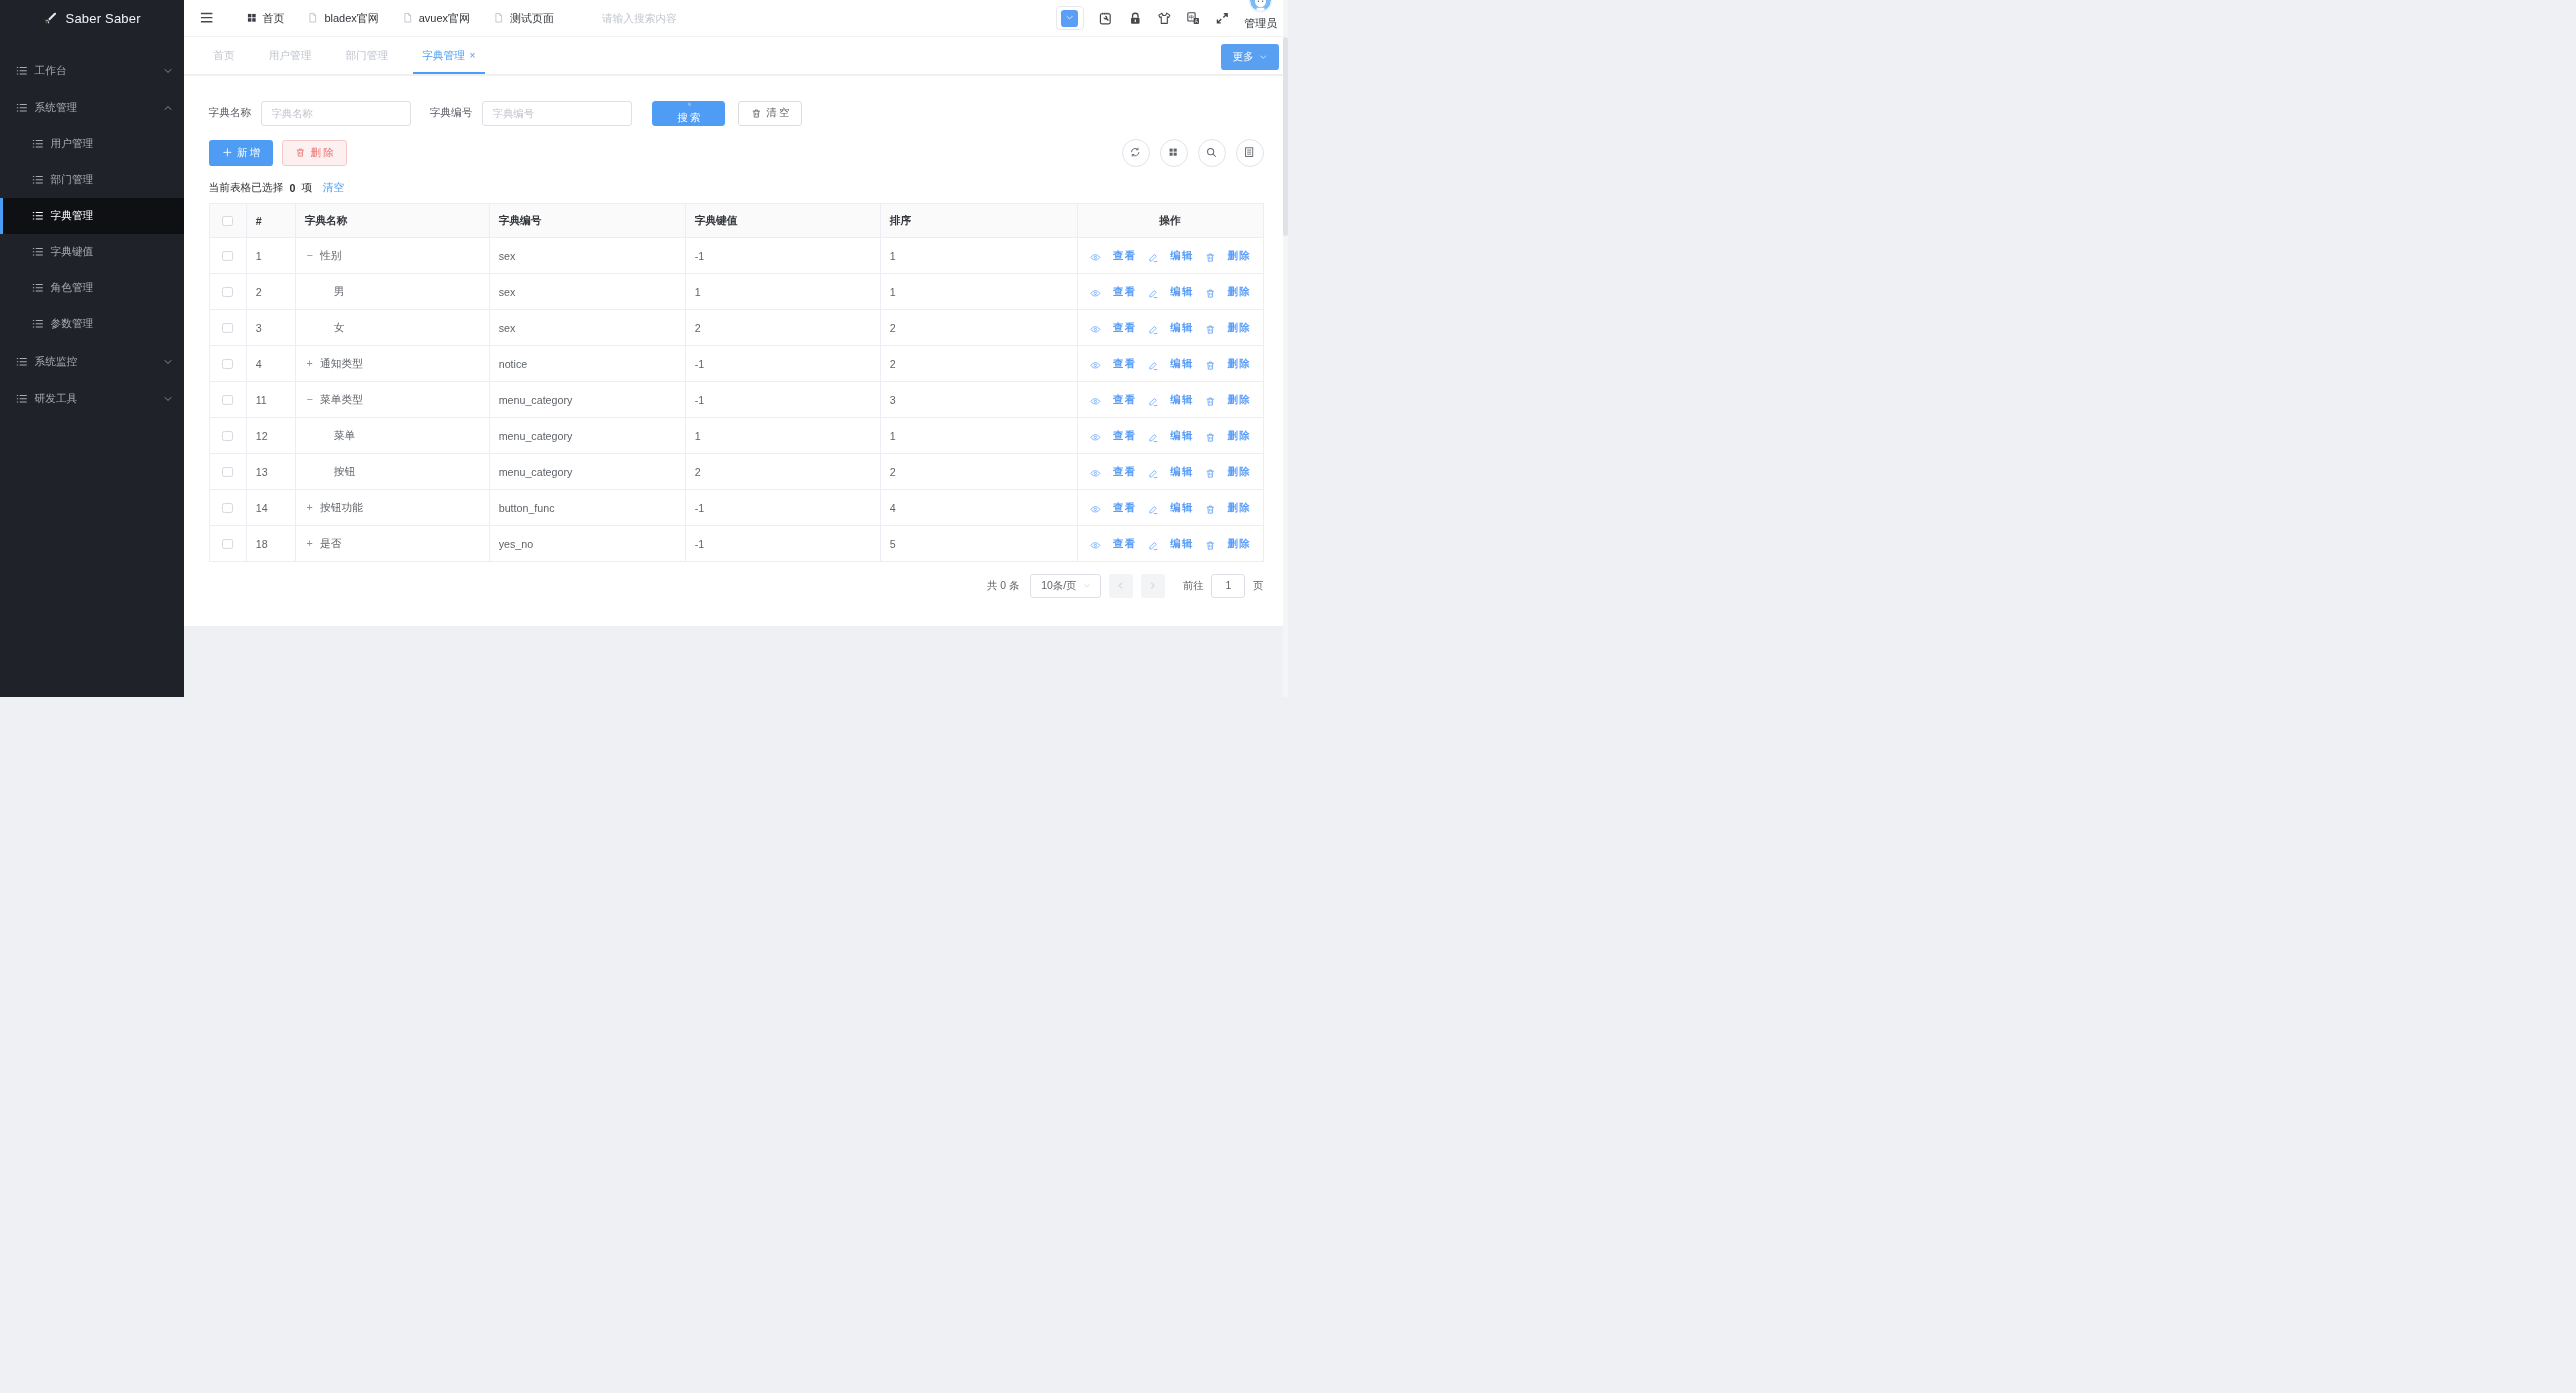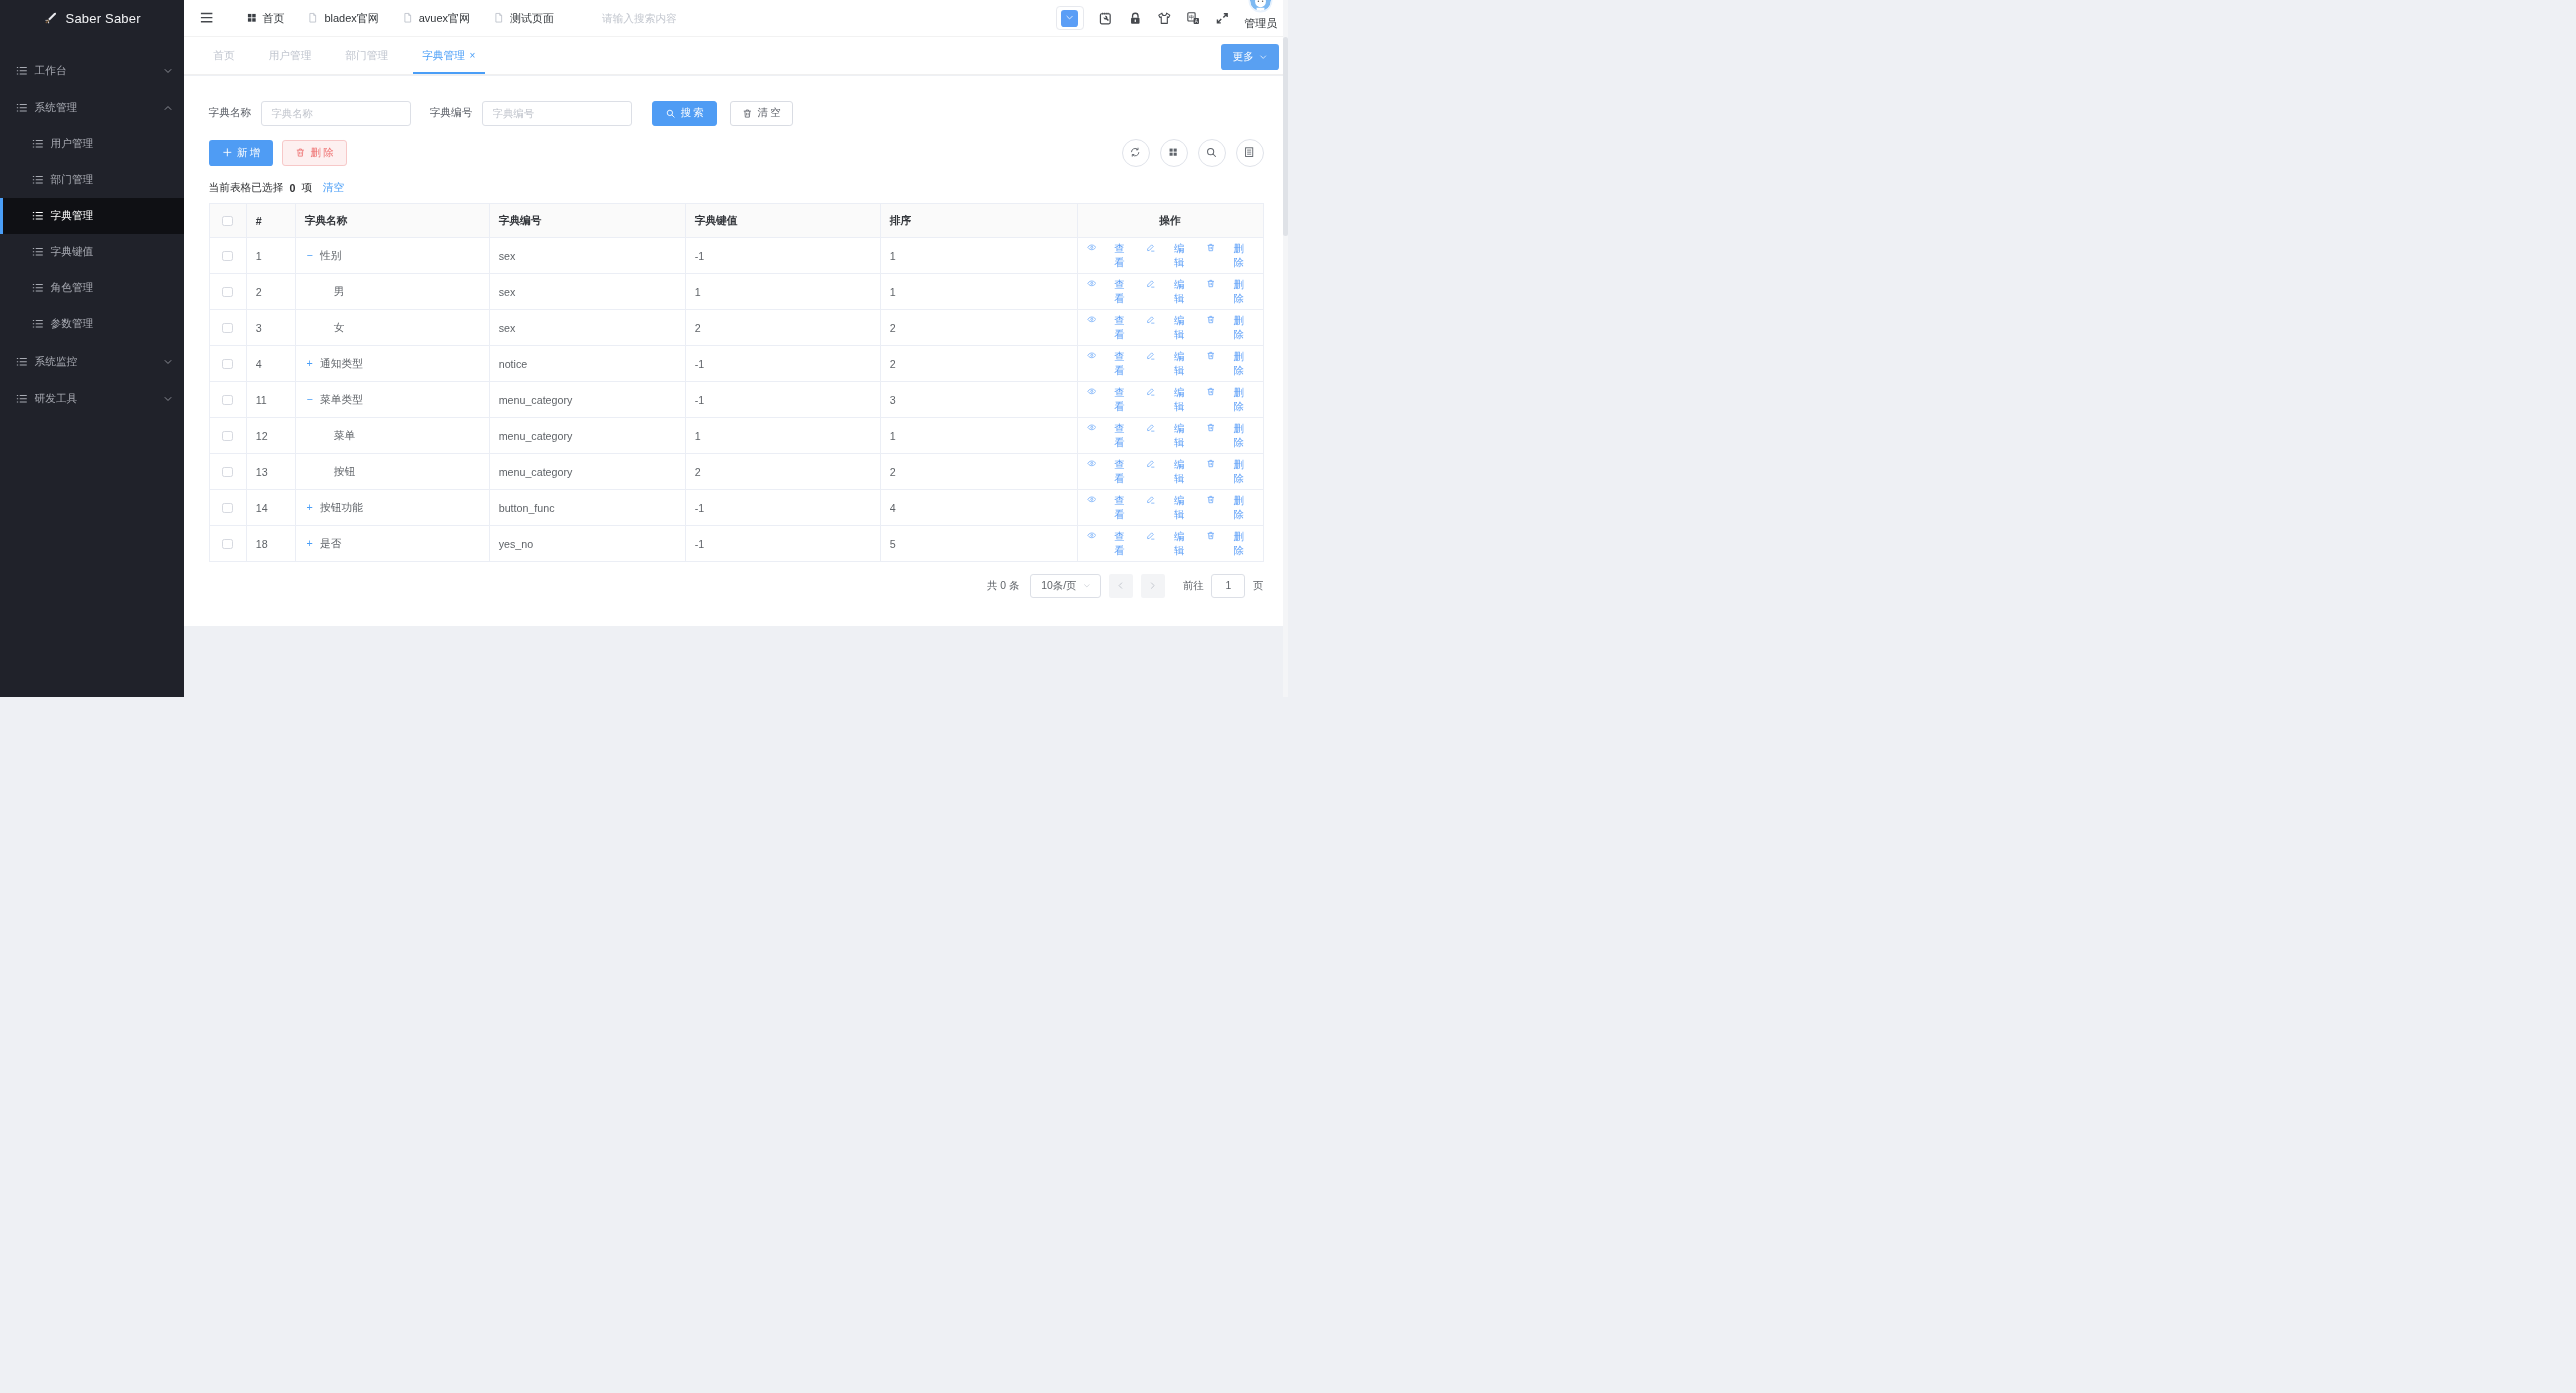--- a/index.html
+++ b/index.html
@@ -57,21 +57,21 @@
   .card { background:#fff; height:550px; padding:24.5px 24.5px 0 24.5px; }
 
   
   .filter-row { display:flex; align-items:center; }
   .f-label { color:#5a5e66; margin-right:10px; font-size:10.7px; }
   .f-input { width:150px; height:25px; border:0.8px solid #dcdfe6; border-radius:3.1px; padding:0 9.2px; font-size:10.4px; color:#606266; outline:none; }
   .f-input::placeholder { color:#c0c4cc; }
   .f-label.second { margin-left:18.4px; }
   .btn { height:25px; border-radius:3.1px; font-size:10.4px; display:inline-flex; align-items:center; gap:4.6px; cursor:pointer; border:0.8px solid transparent; }
   .btn .bic { width:10.7px; height:10.7px; }
-  .btn-primary { background:#4f9cf4; color:#fff; border-color:#4f9cf4; padding:0 12px; }
+  .btn-primary { background:#4f9cf4; color:#fff; border-color:#4f9cf4; padding:0 24px;flex-direction:column; }
   .btn-plain { background:#fff; color:#5a5e66; border-color:#d9dce3; padding:0 11.5px; }
   .sp2 { letter-spacing:2.3px; margin-right:-2.3px; }
   .filter-row .btn-primary { margin-left:20px; }
   .filter-row .btn-plain { margin-left:13px; }
 
   
   .toolbar { margin-top:13px; display:flex; align-items:center; }
   .btn-add { background:#4f9cf4; color:#fff; padding:0 12.3px; height:26px; }
   .btn-danger-plain { background:#fdf0f0; color:#ee6f6f; border-color:#f7c8c8; padding:0 12.3px; height:26px; margin-left:8.4px; }
   .tool-right { margin-left:auto; display:flex; gap:10px; }
@@ -88,21 +88,21 @@
   th,td { border:0.8px solid #ebeef5; font-weight:normal; }
   thead th { background:#fafafa; height:34px; color:#34373c; font-weight:bold; font-size:10.7px; text-align:left; padding:0 9.2px; }
   tbody td { height:36px; color:#5f6368; font-size:10.7px; padding:0 9.2px; background:#fff; }
   col.c-check { width:37px; } col.c-idx { width:49px; } col.c-name { width:194px; }
   col.c-code { width:196px; } col.c-key { width:195px; } col.c-sort { width:197px; }
   .th-center,.td-center { text-align:center; }
   .chk { width:10.7px; height:10.7px; border:0.8px solid #d6d9e0; border-radius:2.3px; margin:0 auto; background:#fff; cursor:pointer; }
   .tgl { color:#4a9ef7; display:inline-block; width:10px; text-align:center; margin-right:5.4px; font-size:10.7px; cursor:pointer; }
   .lvl2 .nm { margin-left:29px; }
   .acts { display:flex; align-items:center; justify-content:center; gap:12.3px; }
-  .act { color:#5b9ef8; display:inline-flex; align-items:flex-start; gap:18px; cursor:pointer; font-size:10.4px; }
+  .act { color:#5b9ef8; display:inline-flex; align-items:flex-end; gap:12px; cursor:pointer; font-size:10.4px;font-weight:bold; }
   .act svg { width:10.7px; height:10.7px; }
   .act .sp2 { letter-spacing:1.5px; margin-right:-1.5px; }
 
   
   .pager { display:flex; align-items:center; justify-content:flex-end; margin-top:11.5px; gap:7.7px; color:#5f6368; font-size:10.4px; }
   .pg-total { margin-right:3.1px; }
   .pg-size { width:71px; height:24px; border:0.8px solid #dcdfe6; border-radius:3.1px; display:flex; align-items:center; justify-content:center; gap:6.1px; color:#5f6368; cursor:pointer; background:#fff; }
   .pg-size .chev { width:7.7px; height:7.7px; color:#c0c4cc; }
   .pg-arrow { width:24px; height:24px; background:#f3f4f6; border-radius:2.3px; display:flex; align-items:center; justify-content:center; color:#c0c4cc; cursor:pointer; }
   .pg-arrow svg { width:9.2px; height:9.2px; }

